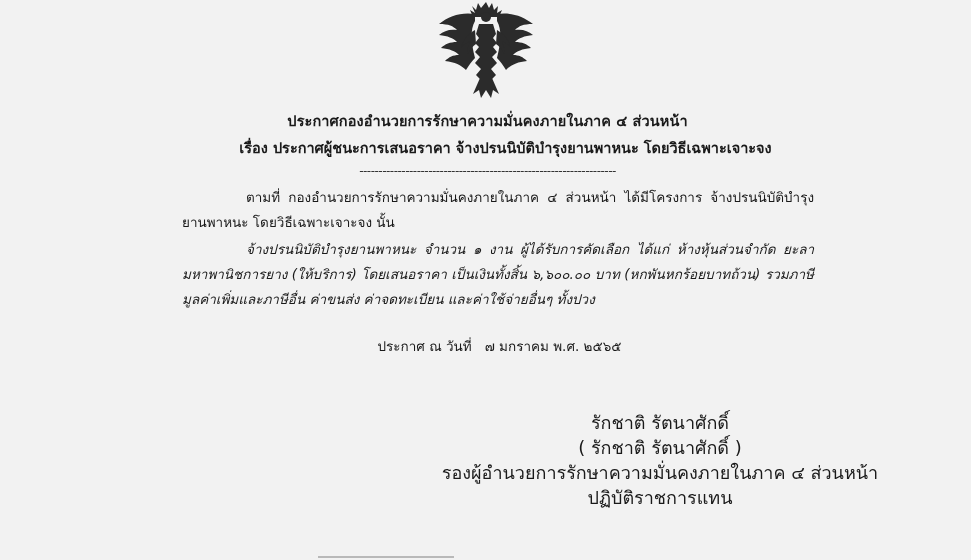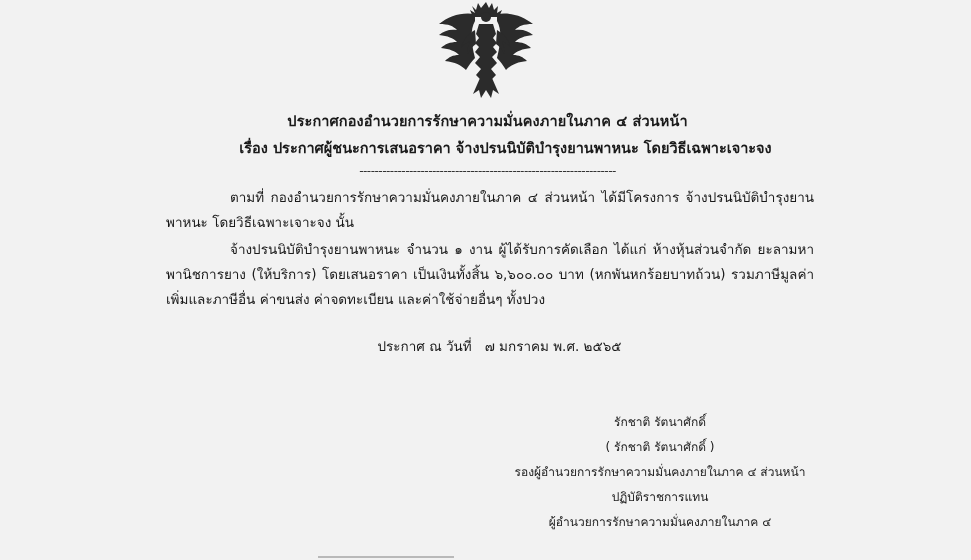--- a/index.html
+++ b/index.html
@@ -69,23 +69,23 @@
     position: absolute;
     top: 185px;
     left: 166px;
     width: 648px;
     font-size: 13.5px;
     line-height: 25px;
     text-align: justify;
     text-justify: inter-word;
   }
   .body-text p {
-    margin: 0 0 0 0;
+    margin: 0 0 0 16px;
   }
-  .body-text p + p { margin-top: 2px; }
+  .body-text p + p { margin-top: 2px; font-style: italic; }
   .indent { display: inline-block; width: 64px; }
 
   
   .announce-date {
     position: absolute;
     top: 336px;
     left: 0;
     right: 0;
     text-align: center;
     font-size: 13.5px;
@@ -93,21 +93,21 @@
     padding-left: 28px;
   }
 
   
   .signature {
     position: absolute;
     top: 410px;
     left: 430px;
     width: 460px;
     text-align: center;
-    font-size: 12px;
+    font-size: 18px;
     line-height: 25px;
   }
   .signature .sig-name { }
   .signature .rank { letter-spacing: .2px; }
   .signature .sig-paren { }
   .signature .pos1 { }
   .signature .pos2 { }
   .signature .pos3 { }
 
   
@@ -165,17 +165,16 @@
     <span>ประกาศ ณ วันที่</span>
     &nbsp;
     <span>๗ มกราคม พ.ศ. ๒๕๖๕</span>
   </div>
 
   <div class="signature">
     <div class="sig-name">รักชาติ รัตนาศักดิ์</div>
     <div class="sig-paren">( รักชาติ  รัตนาศักดิ์ )</div>
     <div class="pos1">รองผู้อำนวยการรักษาความมั่นคงภายในภาค ๔ ส่วนหน้า</div>
     <div class="pos2">ปฏิบัติราชการแทน</div>
-    <div class="pos3">ผู้อำนวยการรักษาความมั่นคงภายในภาค ๔</div>
   </div>
 
   <div class="bottom-rule"></div>
 </div>
 
 </body></html>

